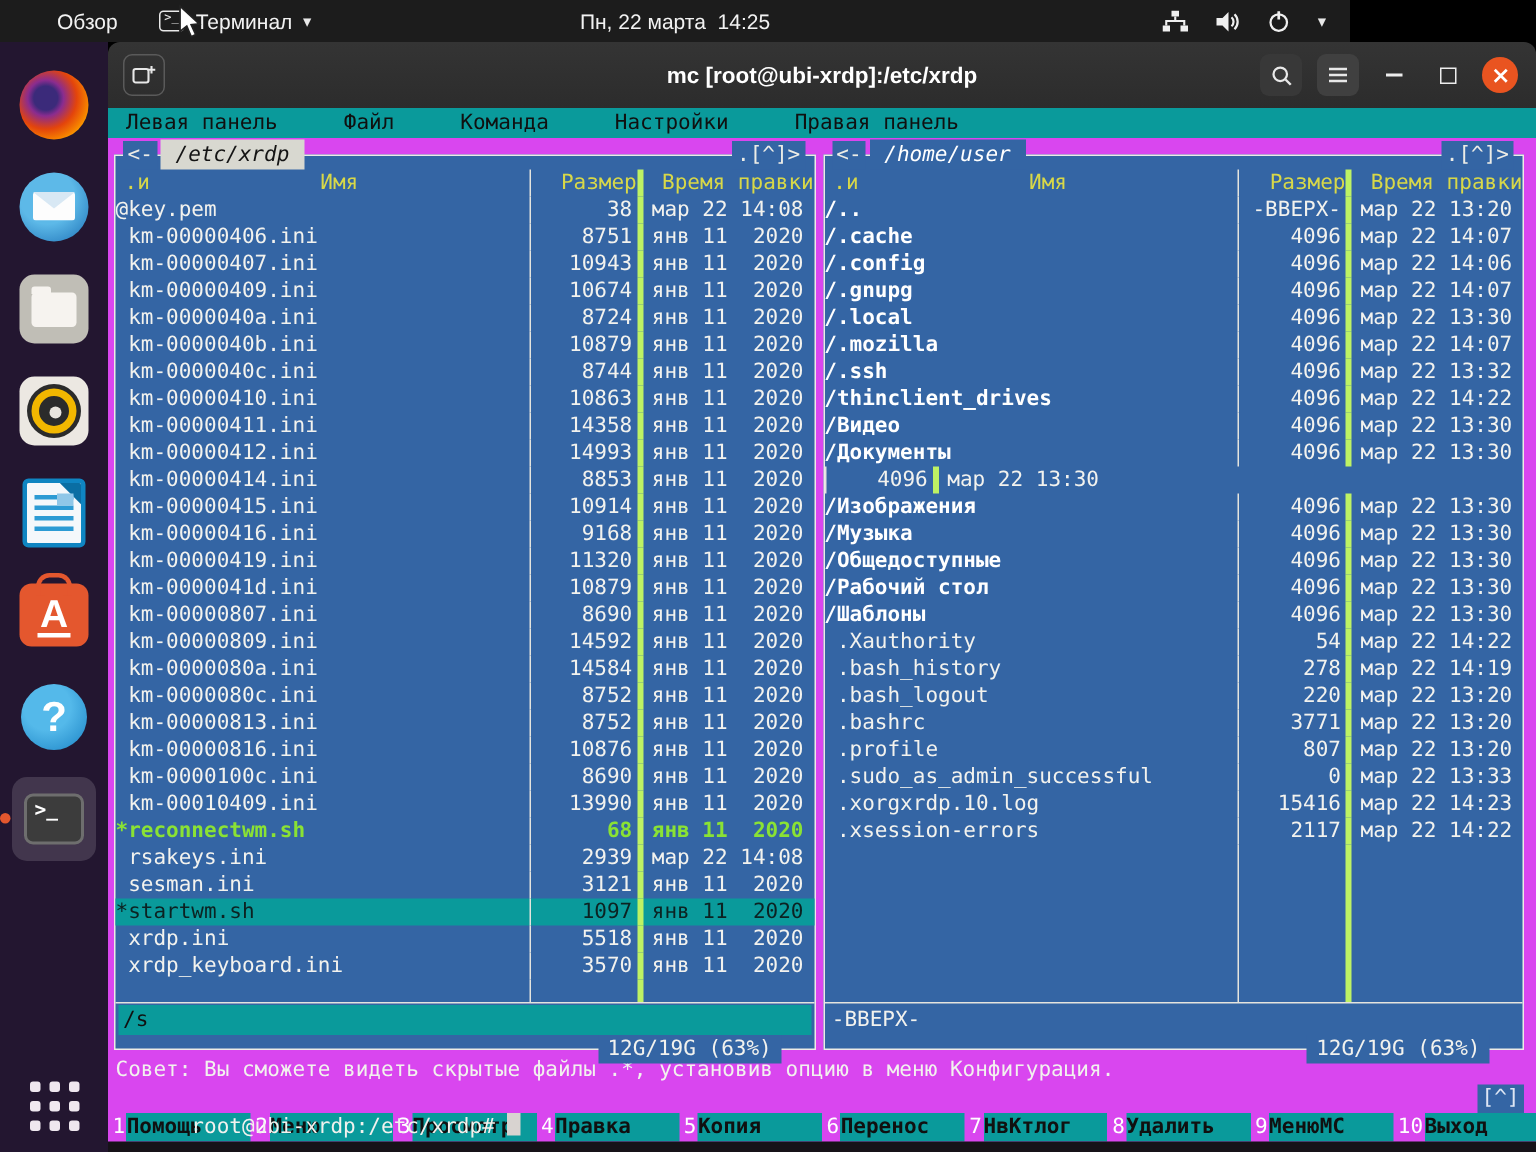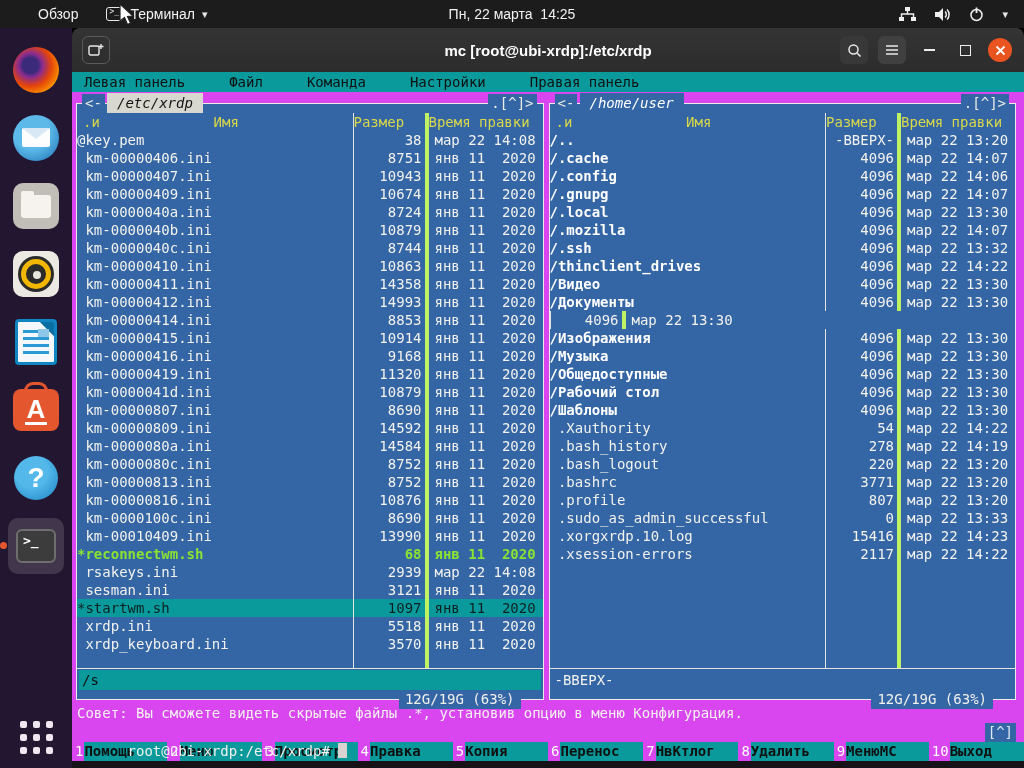--- a/index.html
+++ b/index.html
@@ -1,20 +1,20 @@
 <!DOCTYPE html>
 <html><head>
 <meta charset="utf-8">
 <style>
   * { margin:0; padding:0; box-sizing:border-box; }
   html,body { width:1024px; height:768px; overflow:hidden; background:#000; }
   body { font-family:"Liberation Sans", sans-serif; position:relative; }
 
   
-  .topbar { position:absolute; left:0; top:0; width:1024px; height:28px;
+  .topbar { position:absolute; left:0; top:0; width:900px; height:28px;
     background:#1c1c1c; color:#f2f2f2; display:flex; align-items:center; font-size:14px; z-index:30; }
   .topbar .activities { padding:0 18px 0 38px; cursor:pointer; }
   .topbar .appmenu { display:flex; align-items:center; gap:7px; padding:0 10px; }
   .term-mini-icon { width:17px; height:14px; border:1.5px solid #e8e8e8; border-radius:3px;
     position:relative; display:inline-block; }
   .term-mini-icon span { position:absolute; left:2px; top:-1px; font-size:8px; color:#e8e8e8;
     font-family:"DejaVu Sans Mono", monospace; }
   .topbar .clock { position:absolute; left:0; right:0; text-align:center; white-space:pre; pointer-events:none; }
   .topbar .status { margin-left:auto; display:flex; align-items:center; gap:18px; padding-right:16px; z-index:2; }
   .topbar .status svg { display:block; }
@@ -112,21 +112,21 @@
 
   .hdr-row, .row, .filler { display:flex; height:18px; line-height:18px; flex-shrink:0; }
   .cell { overflow:hidden; white-space:pre; }
   .c-name { flex:1; position:relative; }
   .c-size { width:72px; border-left:1px solid #e4e4de; text-align:right; padding-right:3px; }
   .c-time { width:118px; border-left:4px solid #bef264; padding-left:6px; }
   .hdr-row { color:#d8d848; }
   .hdr-row .c-name { display:flex; }
   .hdr-row .sortmark { margin-left:6px; }
   .hdr-row .colname { flex:1; text-align:center; }
-  .hdr-row .c-size, .hdr-row .c-time { text-align:left; padding:0; }
+  .hdr-row .c-size, .hdr-row .c-time { text-align:right; padding:0; }
   .filler { flex:1 1 auto; height:auto; }
   .row { cursor:pointer; }
   .row.dir .c-name { font-weight:bold; color:#ffffff; }
   .row.exec { color:#8ae234; font-weight:bold; }
   .row.sel { background:#0a9a9b; color:#0c2222; }
   .row.sel .c-name { color:#0c2222; }
 
   .panel-bottom { margin-top:auto; flex-shrink:0; }
   .sepline { border-top:1px solid #e4e4de; }
   .ministatus { height:20px; line-height:20px; margin:1px 2px 9px 2px; white-space:pre; padding-left:3px; }

